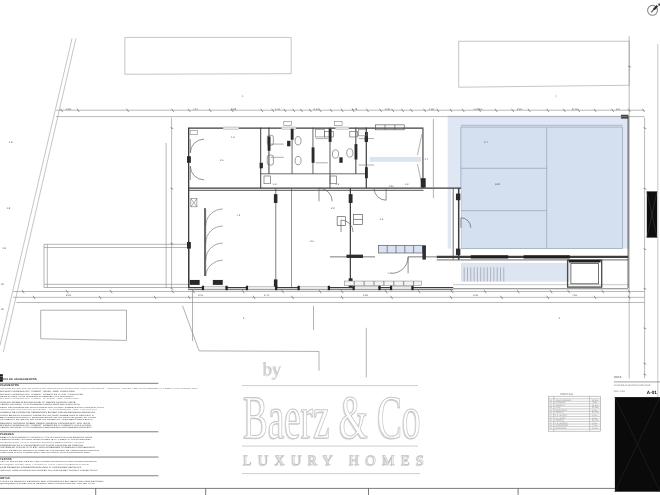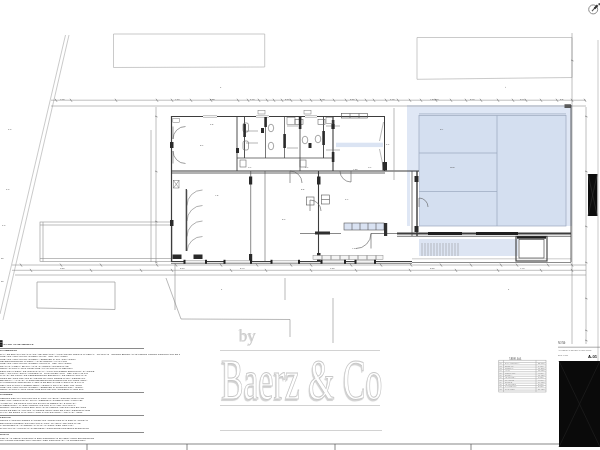--- a/index.html
+++ b/index.html
@@ -407,15 +407,16 @@
 <div class="h">NOTAS</div>
 <div class="t">TODAS AS MEDIDAS DEVERAO SER CONFERIDAS EM OBRA PELO EMPREITEIRO</div>
 <div class="t">QUALQUER DISCREPANCIA DEVERA SER COMUNICADA AO PROJECTISTA</div>
 </div>
 
 <div id="wm">
   <div class="by">by</div>
   <div class="rl" style="top:349.5px;"></div>
   <div class="big">Baerz &amp; Co</div>
   <div class="rl" style="top:404.5px;"></div>
+  <div class="lux">LUXURY&nbsp;HOMES</div>
   <div class="rl" style="top:430px;width:162px;"></div>
 </div>
 </div>
 
 </body></html>

